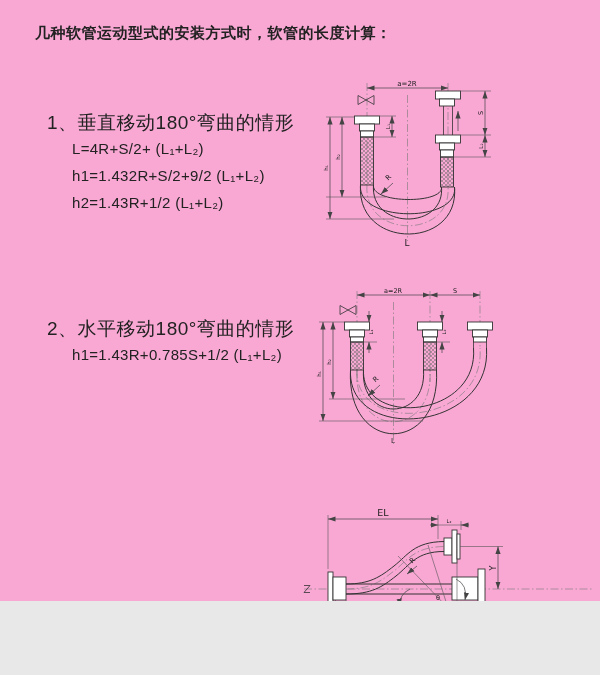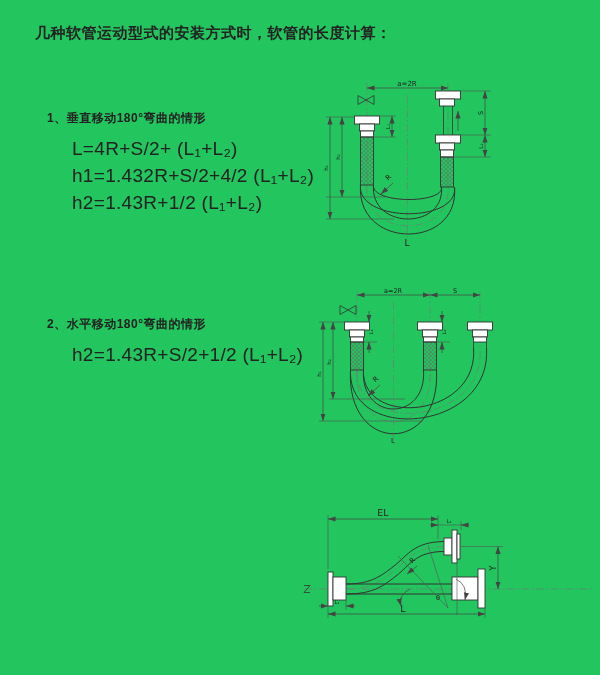--- a/index.html
+++ b/index.html
@@ -1,47 +1,47 @@
 <!DOCTYPE html>
 <html><head>
 <meta charset="utf-8">
 <style>
   html,body{margin:0;padding:0;background:#e8e8e8}
-  .page{position:relative;width:600px;height:675px;background:#22c55e;margin:0 auto;
+  .page{position:relative;width:600px;height:601px;background:#f9a8d4;margin:0 auto;
         font-family:"Liberation Sans","DejaVu Sans",sans-serif;color:#222;overflow:hidden}
   .title{position:absolute;left:35px;top:24px;font-size:15px;font-weight:700;letter-spacing:.5px}
   .section{position:absolute;left:47px}
-  .heading{font-size:12px;font-weight:700;letter-spacing:.5px;height:26px;white-space:pre}
-  .formula{margin-left:25px;font-size:19px;font-weight:500;line-height:26.8px;letter-spacing:.3px;white-space:pre}
+  .heading{font-size:19px;font-weight:400;letter-spacing:.5px;height:26px;white-space:pre}
+  .formula{margin-left:25px;font-size:15px;font-weight:500;line-height:26.8px;letter-spacing:.3px;white-space:pre}
   svg.diagram{position:absolute}
   svg text{font-family:"DejaVu Sans","Liberation Sans",sans-serif;fill:#222}
   .solid{stroke:#333;stroke-width:1;fill:none}
   .thin{stroke:#333;stroke-width:.8;fill:none}
   .dim{stroke:#444;stroke-width:.7;fill:none}
   .ext{stroke:#555;stroke-width:.6;fill:none}
   .cl{stroke:#777;stroke-width:.6;fill:none;stroke-dasharray:8 2.5 1.5 2.5}
   .part{fill:#fff;stroke:#333;stroke-width:.9}
 </style>
 </head>
 <body>
 
 <div class="page">
 
   <div class="title">几种软管运动型式的安装方式时，软管的长度计算：</div>
 
   <div class="section" style="top:110px">
     <div class="heading">1、垂直移动180°弯曲的情形</div>
     <div class="formula">L=4R+S/2+ (L₁+L₂)</div>
-    <div class="formula">h1=1.432R+S/2+4/2 (L₁+L₂)</div>
+    <div class="formula">h1=1.432R+S/2+9/2 (L₁+L₂)</div>
     <div class="formula">h2=1.43R+1/2 (L₁+L₂)</div>
   </div>
 
   <div class="section" style="top:316px">
     <div class="heading">2、水平移动180°弯曲的情形</div>
-    <div class="formula">h2=1.43R+S/2+1/2 (L₁+L₂)</div>
+    <div class="formula">h1=1.43R+0.785S+1/2 (L₁+L₂)</div>
   </div>
 
 
   <svg class="diagram" style="left:310px;top:73px" width="292" height="186" viewBox="0 0 292 186">
     <defs>
       <marker id="ar1" markerUnits="userSpaceOnUse" markerWidth="8" markerHeight="6" refX="7.5" refY="3" orient="auto-start-reverse">
         <path d="M0,0.4 L7.5,3 L0,5.6 Z" fill="#444"></path>
       </marker>
       <pattern id="bp1" width="4" height="4" patternUnits="userSpaceOnUse">
         <path d="M0,4 L4,0 M0,0 L4,4" stroke="#666" stroke-width="0.5"></path>

